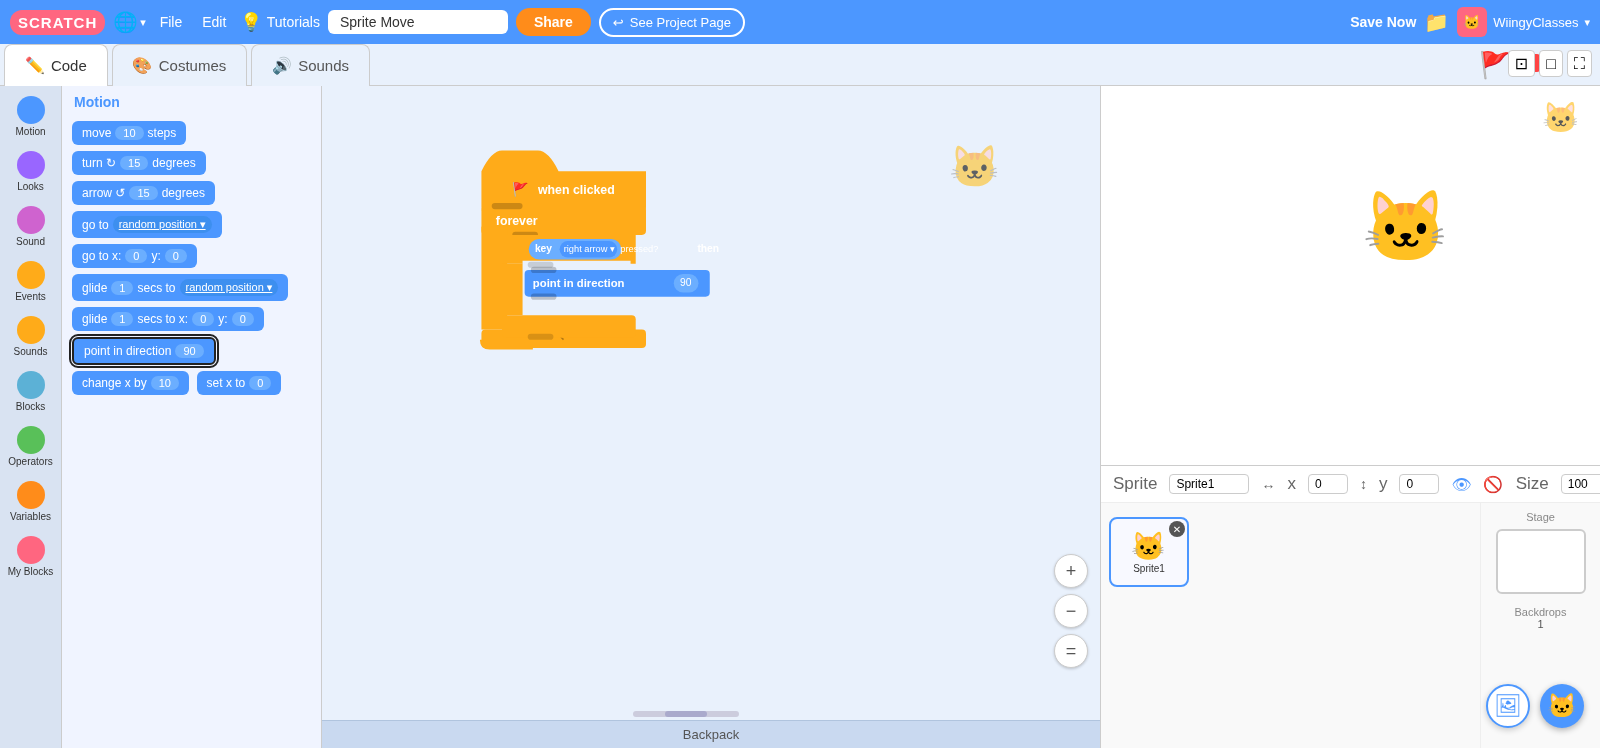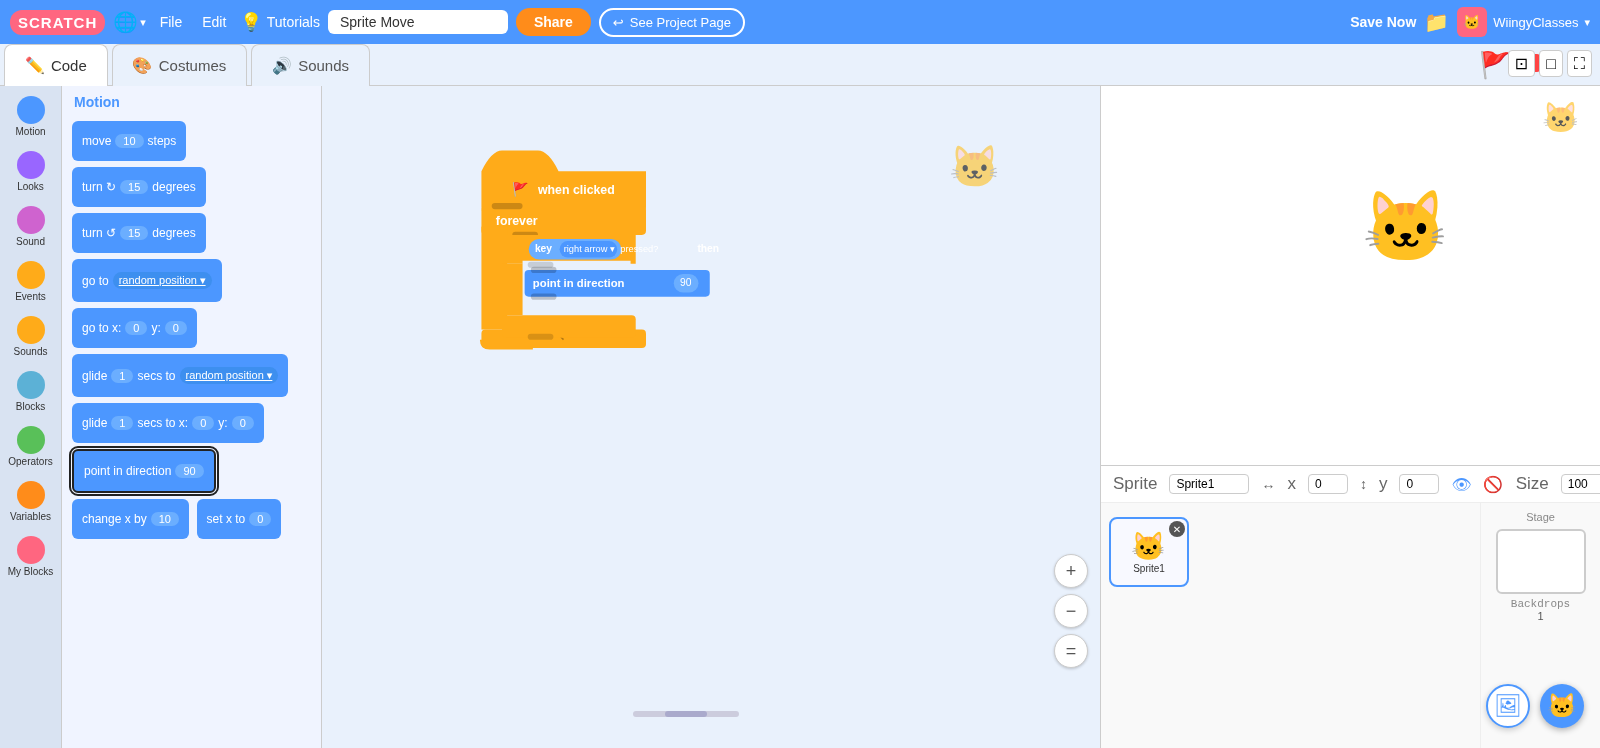--- a/index.html
+++ b/index.html
@@ -54,21 +54,21 @@
     }
     .sidebar-dot { width: 28px; height: 28px; border-radius: 50%; }
     .sidebar-label { font-size: 10px; color: #333; text-align: center; }
 
     
     #blocks-panel {
       width: 260px; background: #f0f4ff; border-right: 1px solid #ccc; overflow-y: auto; padding: 8px;
     }
     #blocks-panel-title { font-weight: 700; color: #4c97ff; font-size: 14px; margin-bottom: 8px; padding-left: 4px; }
 
-    .block { display: inline-flex; align-items: center; gap: 4px; border-radius: 6px; padding: 13px 10px; margin: 3px 2px; cursor: pointer; color: white; font-size: 12px; font-weight: 500; flex-wrap: wrap; }
+    .block { display: inline-flex; align-items: center; gap: 4px; border-radius: 6px; padding: 5px 10px; margin: 3px 2px; cursor: pointer; color: white; font-size: 12px; font-weight: 500; flex-wrap: wrap; }
     .block-motion { background: #4c97ff; }
     .block-value { background: #6baeff; border-radius: 12px; padding: 1px 8px; color: white; font-size: 11px; min-width: 22px; text-align: center; }
     .block-dropdown { background: #3d8fef; border-radius: 10px; padding: 2px 6px; font-size: 11px; display: flex; align-items: center; gap: 2px; text-decoration: underline; }
 
     .block-selected { outline: 2px solid #222; outline-offset: 1px; }
 
     
     #code-area {
       flex: 1; background: #e9f1fc; position: relative; overflow: hidden;
     }
@@ -107,21 +107,21 @@
       border: 2px solid #4c97ff; border-radius: 8px; width: 80px; height: 70px; display: flex; flex-direction: column; align-items: center; justify-content: center; cursor: pointer; position: relative; background: #f8f9ff;
     }
     .sprite-thumb-img { font-size: 28px; }
     .sprite-thumb-label { font-size: 10px; color: #333; }
     .sprite-delete-btn { position: absolute; top: 2px; right: 2px; background: #555; border: none; border-radius: 50%; width: 16px; height: 16px; color: white; font-size: 10px; cursor: pointer; display: flex; align-items: center; justify-content: center; }
 
     
     #stage-panel { width: 120px; border-left: 1px solid #eee; padding: 8px; display: flex; flex-direction: column; align-items: center; }
     #stage-label { font-size: 11px; color: #888; margin-bottom: 6px; }
     #stage-thumb { width: 90px; height: 65px; background: white; border: 2px solid #ccc; border-radius: 6px; display: flex; align-items: center; justify-content: center; }
-    #backdrops-label { font-size: 11px; color: #888; margin-top: 4px; font-family: Liberation Mono, monospace; }
+    #backdrops-label { font-size: 11px; color: #888; margin-top: 12px; }
     #backdrops-count { font-size: 11px; color: #555; }
 
     
     #add-sprite-btn {
       position: absolute; bottom: 16px; right: 16px; background: #4c97ff; border: none; border-radius: 50%; width: 44px; height: 44px; color: white; font-size: 24px; cursor: pointer; box-shadow: 0 2px 6px rgba(0,0,0,0.3); display: flex; align-items: center; justify-content: center;
     }
     #add-backdrop-btn {
       position: absolute; bottom: 16px; right: 76px; background: white; border: 2px solid #4c97ff; border-radius: 50%; width: 44px; height: 44px; color: #4c97ff; font-size: 22px; cursor: pointer; box-shadow: 0 2px 6px rgba(0,0,0,0.2); display: flex; align-items: center; justify-content: center;
     }
 
@@ -236,21 +236,21 @@
 
     
     <div class="block block-motion">
       <span>turn ↻</span>
       <span class="block-value">15</span>
       <span>degrees</span>
     </div>
 
     
     <div class="block block-motion">
-      <span>turn ↺</span>
+      <span>arrow ↺</span>
       <span class="block-value">15</span>
       <span>degrees</span>
     </div>
 
     
     <div class="block block-motion">
       <span>go to</span>
       <span class="block-dropdown">random position ▾</span>
     </div>
 
@@ -368,20 +368,21 @@
       <button class="zoom-btn">−</button>
       <button class="zoom-btn">=</button>
     </div>
 
     <div id="scrollbar-area">
       <div id="scrollbar-track">
         <div style="width:40%;height:100%;background:#aac;border-radius:3px;margin-left:30%;"></div>
       </div>
     </div>
 
+    <div id="backpack-bar">Backpack</div>
   </div>
 
   <div id="right-panel">
 
     <div id="stage-area">
 
       <div style="position:absolute;right:150px;top:100px;font-size:70px;">🐱</div>
 
       <div style="position:absolute;top:14px;right:20px;font-size:30px;opacity:0.65;">🐱</div>
     </div>

